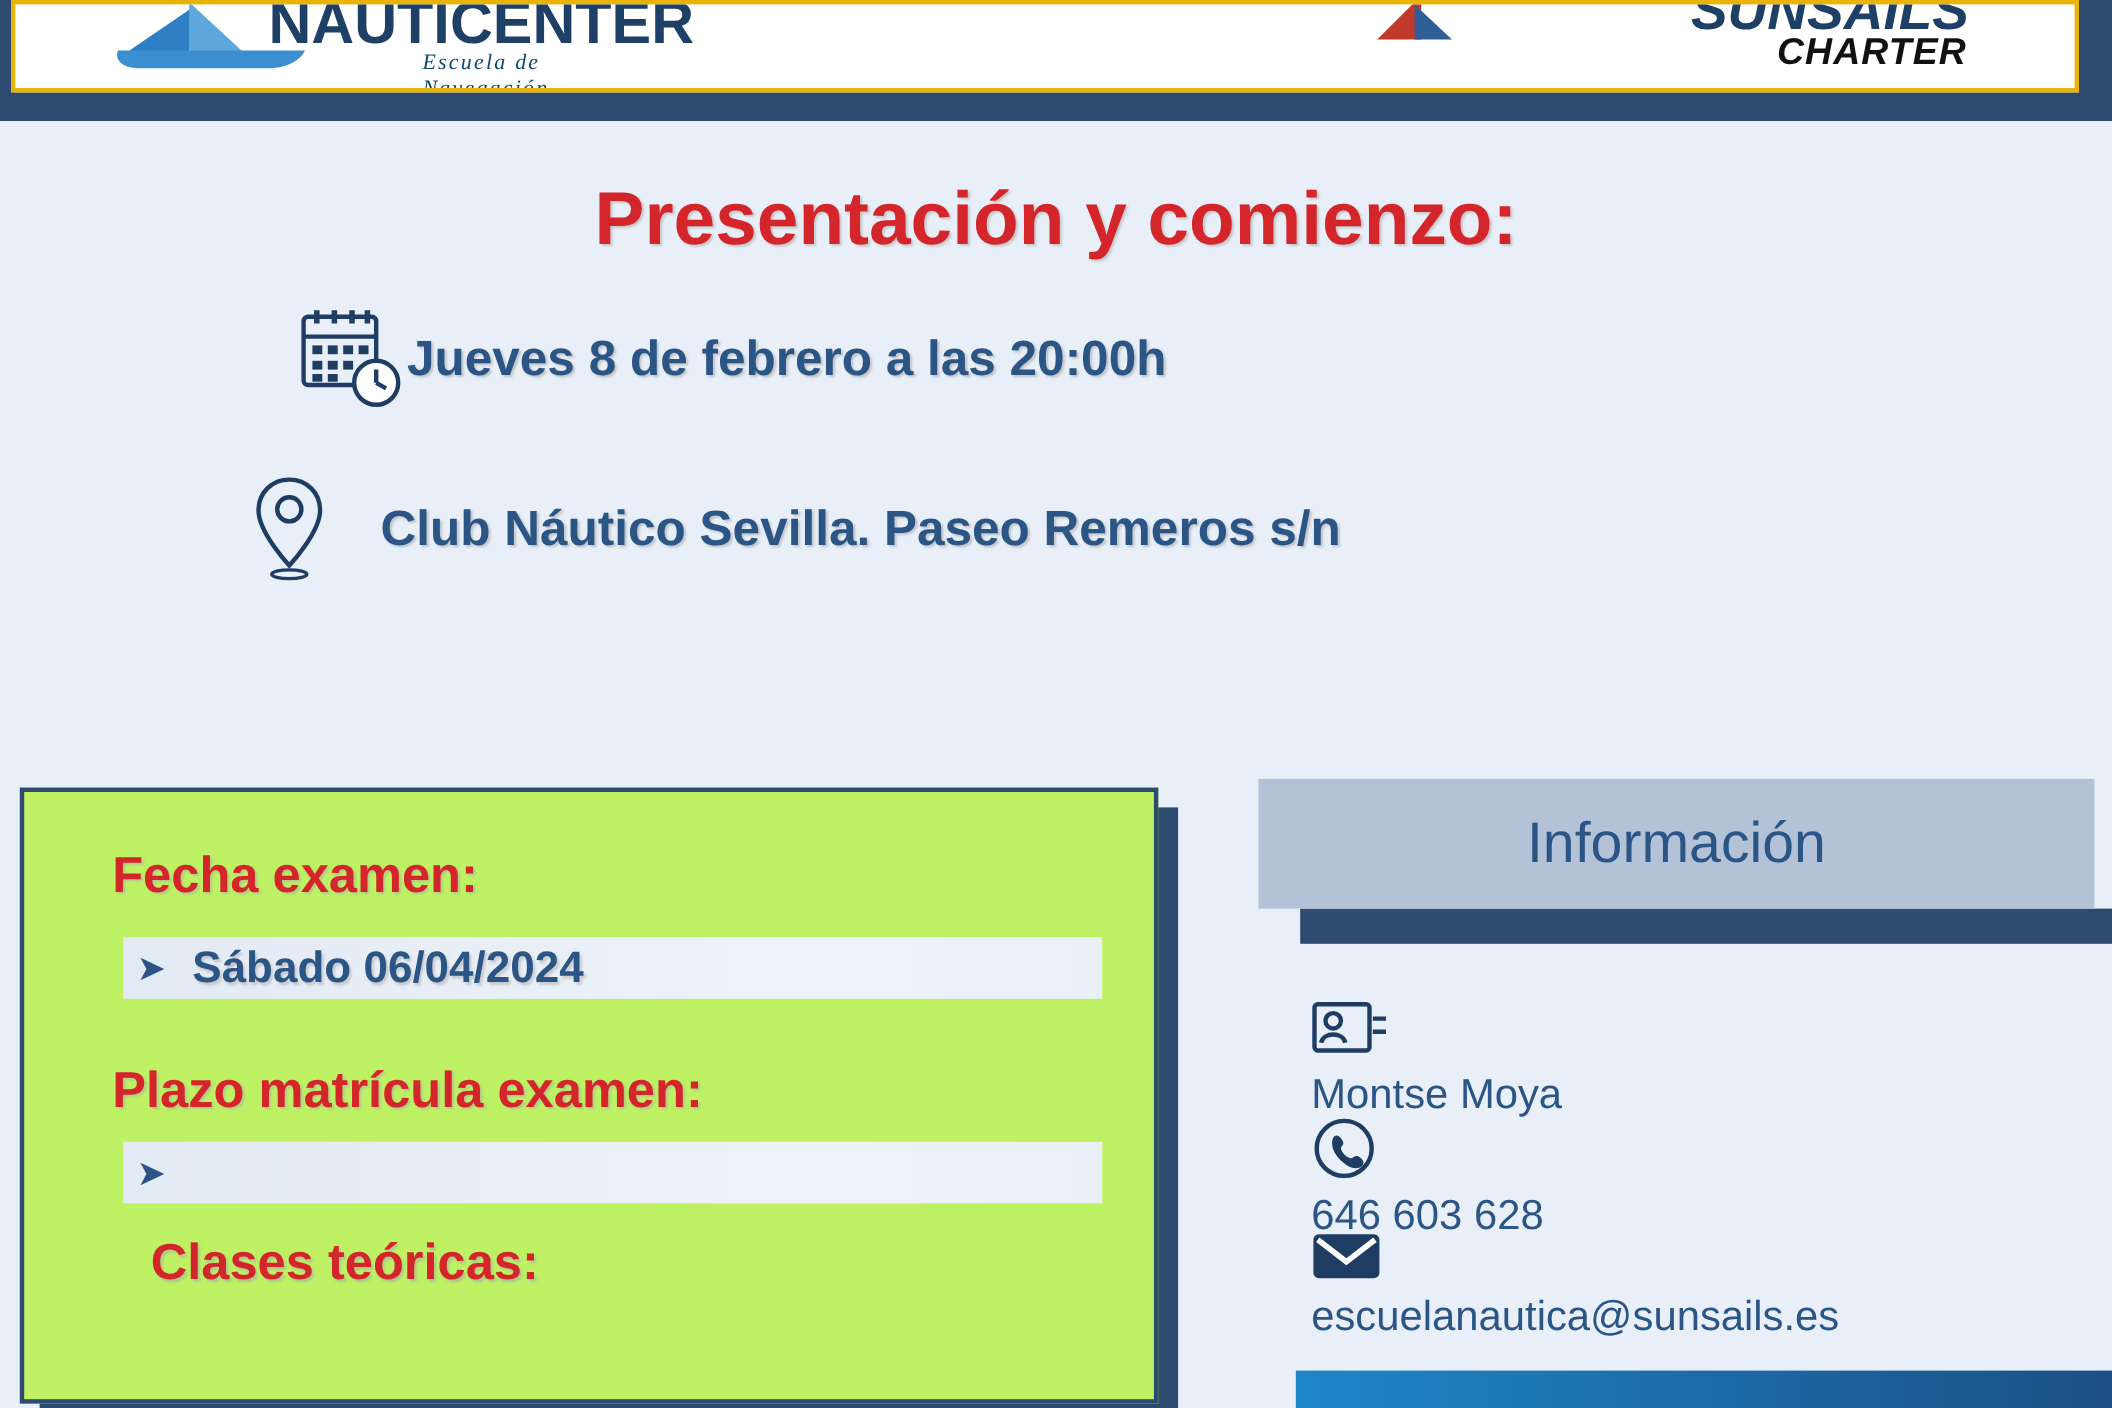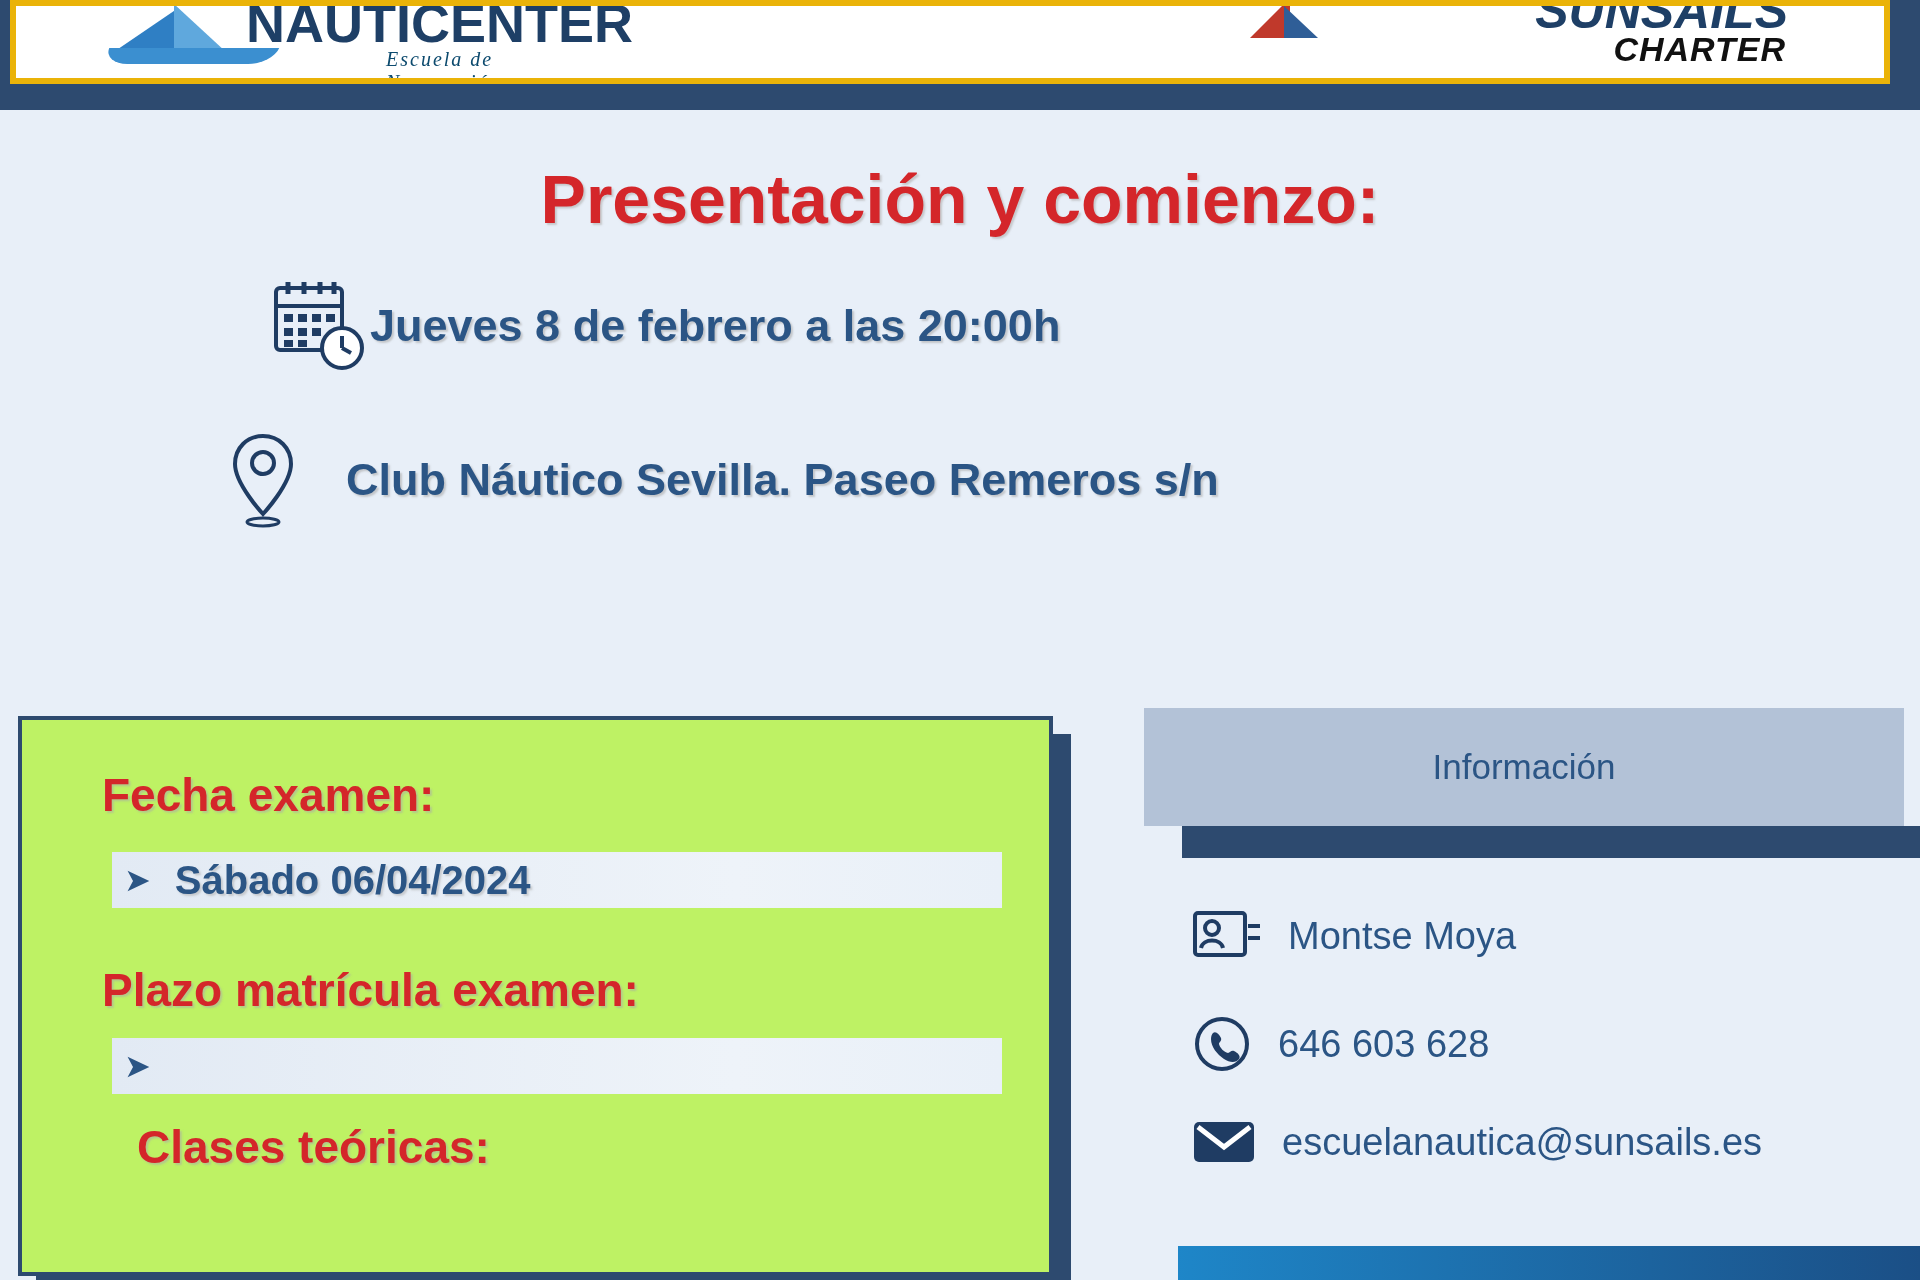--- a/index.html
+++ b/index.html
@@ -24,21 +24,21 @@
     height: 110px;
     background: #2d4a6f;
   }
   .header-white {
     position: absolute;
     left: 10px;
     top: 0;
     width: 1880px;
     height: 84px;
     background: #ffffff;
-    border: 6px solid #eab308;
+    border: 4px solid #eab308;
     box-sizing: border-box;
     overflow: hidden;
   }
 
   
   .logo-left {
     position: absolute;
     left: 70px;
     top: -58px;
     width: 520px;
@@ -258,30 +258,30 @@
     left: 1144px;
     top: 708px;
     width: 760px;
     height: 118px;
     background: #b3c2d7;
     display: flex;
     align-items: center;
     justify-content: center;
   }
   .info-header .ih-text {
-    font-size: 35px;
+    font-size: 52px;
     color: #2b5585;
   }
 
   .contact {
     position: absolute;
     left: 1192px;
     display: flex;
-    align-items: center;
-    gap: 26px;
+    gap: 10px;
+    flex-direction: column;
   }
   .contact .ctext {
     font-size: 38px;
     color: #2b5585;
     white-space: nowrap;
   }
   #contact-name  { top: 908px; }
   #contact-phone { top: 1014px; }
   #contact-mail  { top: 1118px; }
 

